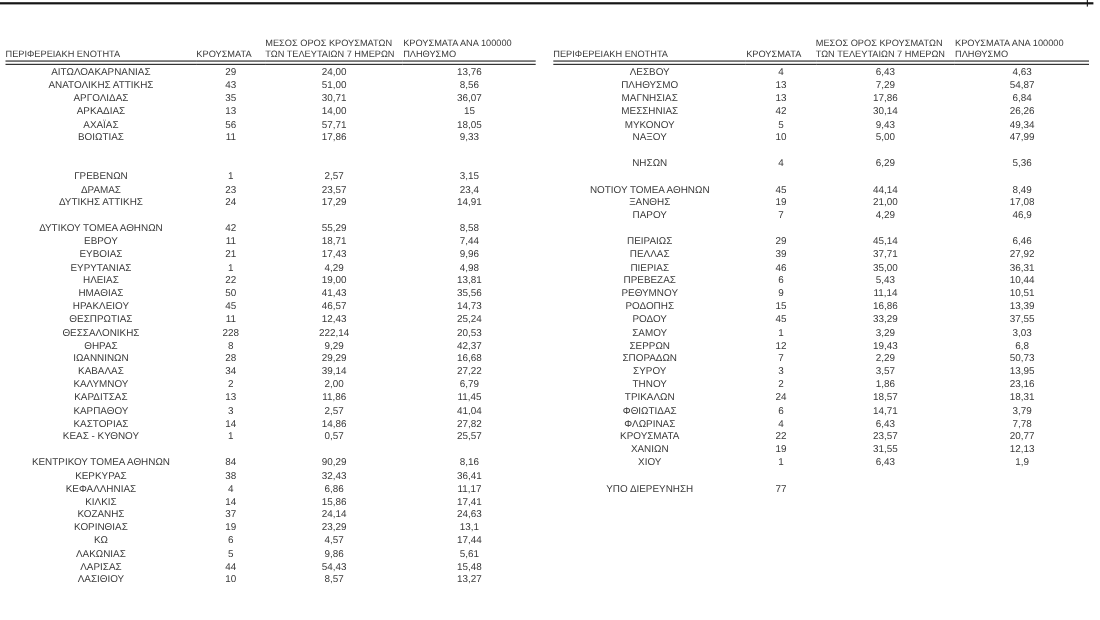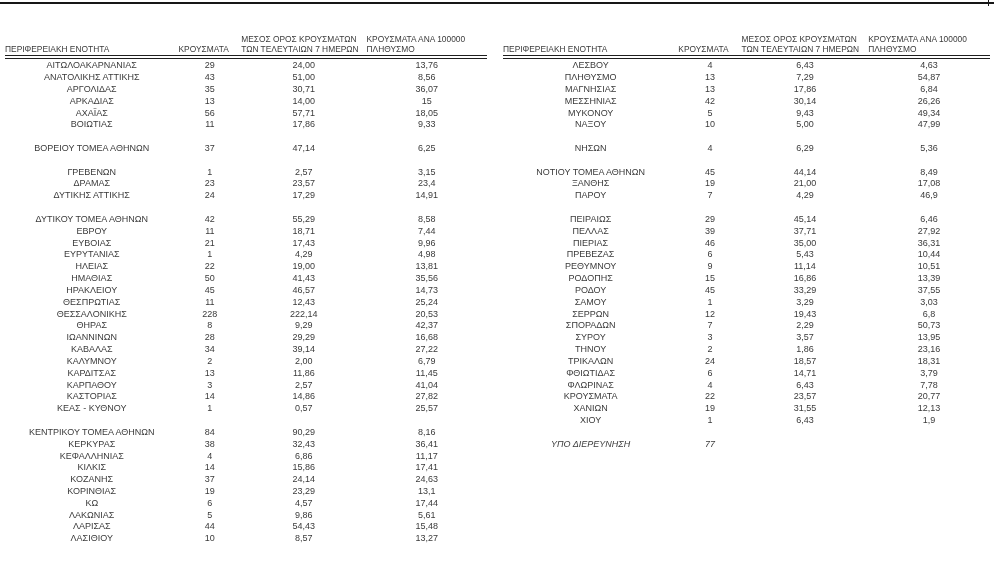--- a/index.html
+++ b/index.html
@@ -19,21 +19,21 @@
     font-size:8.4px;line-height:9.6px;padding:0 0 1px 0;white-space:nowrap;
     border-bottom:4px double #1f1f1f;color:#3a3a3a;
   }
   .hline{display:block;}
   tbody tr{height:11.83px;}
   tbody td{
     padding:0;text-align:center;font-size:9px;line-height:11.83px;
     white-space:nowrap;overflow:visible;color:#3a3a3a;
   }
   tbody tr:first-child td{padding-top:1px;}
-  td.italic{font-style:italic;}
+  td.italic{}
 </style>
 </head>
 <body>
 
 <div class="page">
   <div class="top-rule"></div>
   <div class="corner-tick"></div>
 
   <table class="data-table left">
     <colgroup>
@@ -94,26 +94,20 @@
         <tr>
           <td>ΒΟΙΩΤΙΑΣ</td>
           <td>11</td>
           <td>17,86</td>
           <td>9,33</td>
         </tr>
         <tr>
           <td colspan="4"></td>
         </tr>
         <tr>
-          <td>ΒΟΡΕΙΟΥ ΤΟΜΕΑ ΑΘΗΝΩΝ</td>
-          <td>37</td>
-          <td>47,14</td>
-          <td>6,25</td>
-        </tr>
-        <tr>
           <td colspan="4"></td>
         </tr>
         <tr>
           <td>ΓΡΕΒΕΝΩΝ</td>
           <td>1</td>
           <td>2,57</td>
           <td>3,15</td>
         </tr>
         <tr>
           <td>ΔΡΑΜΑΣ</td>

